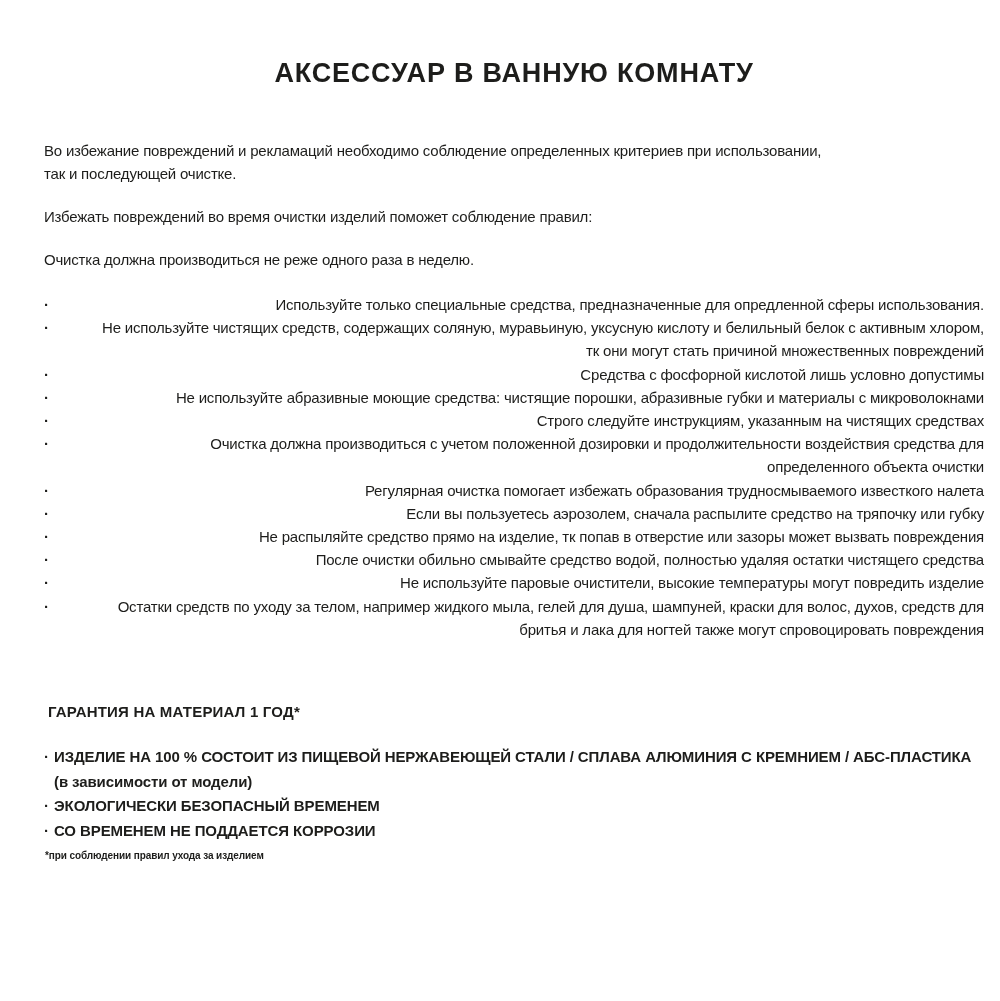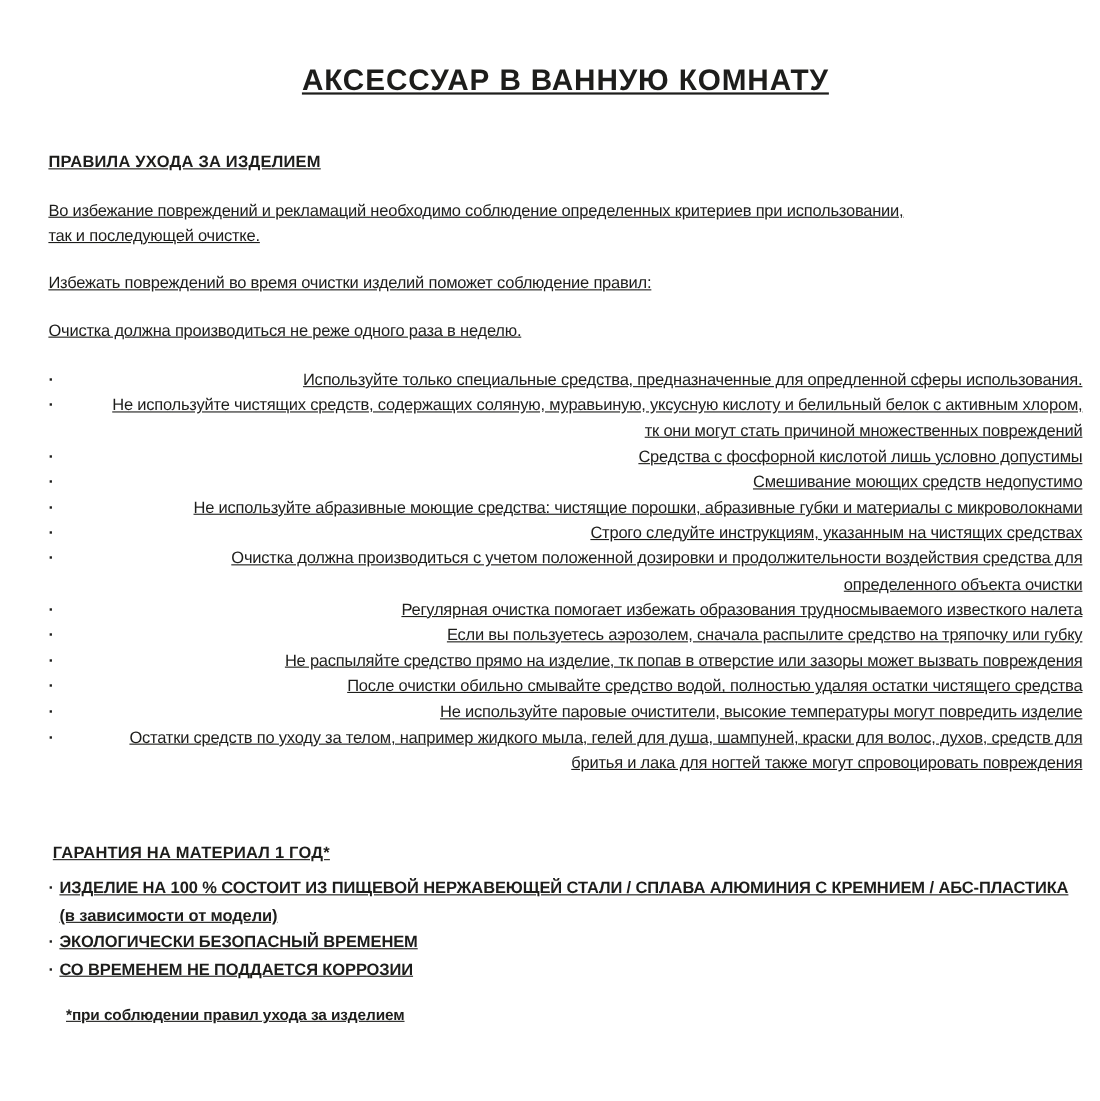--- a/index.html
+++ b/index.html
@@ -9,21 +9,20 @@
   }
   .page {
     position: relative;
     width: 1000px;
     height: 1001px;
     background: #ffffff;
     color: #1d1d1b;
     font-family: "Liberation Sans", sans-serif;
     overflow: hidden;
     box-sizing: border-box;
-    text-decoration: underline;
   }
   .doc {
     padding: 58px 36px 0 44px;
     width: 940px;
     box-sizing: content-box;
   }
   .doc-title {
     text-align: center;
     font-size: 27px;
     font-weight: 700;
@@ -66,77 +65,75 @@
   .warranty {
     margin-top: 62px;
   }
   .warranty-heading {
     font-size: 15px;
     font-weight: 700;
     letter-spacing: 0.2px;
     margin: 0 0 0 4px;
   }
   .warranty-list {
-    margin-top: 12px;
+    margin-top: 25px;
   }
   .warranty-item {
     position: relative;
     font-size: 15px;
     font-weight: 700;
     line-height: 24.5px;
     letter-spacing: -0.1px;
     padding-left: 10px;
     white-space: pre-line;
   }
   .warranty-item::before {
     content: "\00B7";
     position: absolute;
     left: 0;
     top: 0;
     font-weight: 700;
   }
   .footnote {
-    font-size: 14px;
+    font-size: 10px;
     font-weight: 700;
     line-height: 24.5px;
     letter-spacing: -0.1px;
-    margin: 16px;
+    margin: 1px;
   }
 </style>
 </head>
 <body>
 
 <div class="page">
   <div class="doc">
 
     <h1 class="doc-title">АКСЕССУАР В ВАННУЮ КОМНАТУ</h1>
 
     <div class="care-section">
-      <h2 class="section-heading">ПРАВИЛА УХОДА ЗА ИЗДЕЛИЕМ</h2>
 
       <div class="paragraphs">
 
           <p>Во избежание повреждений и рекламаций необходимо соблюдение определенных критериев при использовании,
 так и последующей очистке.</p>
 
           <p>Избежать повреждений во время очистки изделий поможет соблюдение правил:</p>
 
           <p>Очистка должна производиться не реже одного раза в неделю.</p>
         </div>
 
       <div class="rules-list">
 
           <div class="rule-item">Используйте только специальные средства, предназначенные для опредленной сферы использования.</div>
 
           <div class="rule-item">Не используйте чистящих средств, содержащих соляную, муравьиную, уксусную кислоту и белильный белок с активным хлором,
 тк они могут стать причиной множественных повреждений</div>
 
           <div class="rule-item">Средства с фосфорной кислотой лишь условно допустимы</div>
 
-          <div class="rule-item">Смешивание моющих средств недопустимо</div>
 
           <div class="rule-item">Не используйте абразивные моющие средства: чистящие порошки, абразивные губки и материалы с микроволокнами</div>
 
           <div class="rule-item">Строго следуйте инструкциям, указанным на чистящих средствах</div>
 
           <div class="rule-item">Очистка должна производиться с учетом положенной дозировки и продолжительности воздействия средства для
 определенного объекта очистки</div>
 
           <div class="rule-item">Регулярная очистка помогает избежать образования трудносмываемого известкого налета</div>
 

